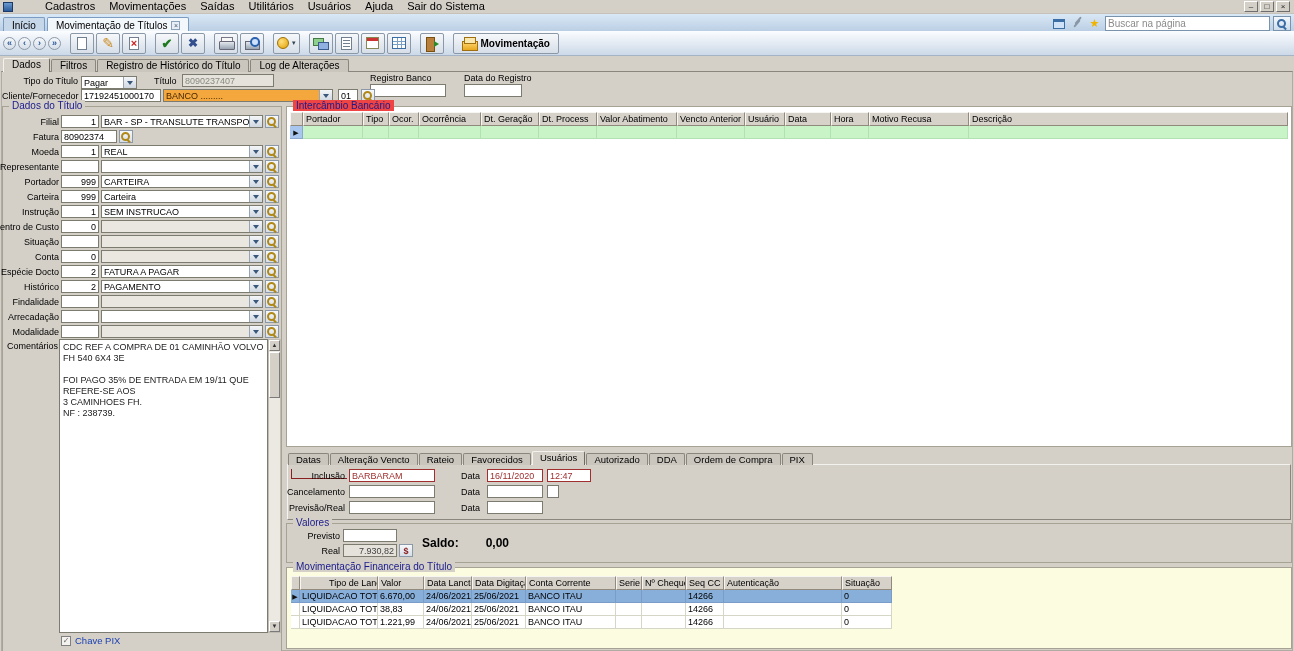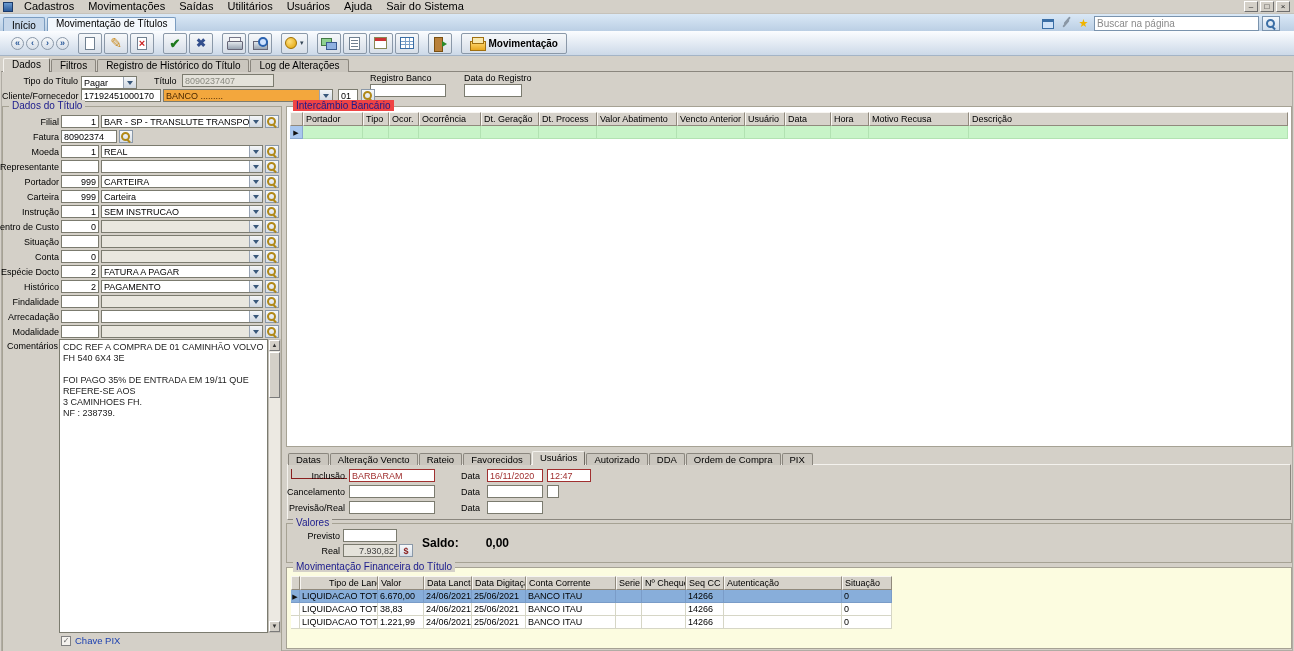--- a/index.html
+++ b/index.html
@@ -6,42 +6,42 @@
 html,body{width:1294px;height:651px;overflow:hidden;}
 body{font-family:"Liberation Sans",sans-serif;font-size:11px;background:#d4d0c8;position:relative;color:#000;}
 input,button{font-family:"Liberation Sans",sans-serif;outline:none;}
 input{font-size:9px;border:1px solid #7b7b6f;background:#fff;height:13px;padding:0 2px;}
 input.dis{background:#e4e2da;color:#8a8a80;}
 button{cursor:default;}
 
 
 #menubar{position:absolute;top:0;left:0;right:0;height:14px;background:#d4d0c8;border-bottom:1px solid #c6c2ba;display:flex;align-items:center;padding:0 2px;}
 .appicon{width:10px;height:10px;background:linear-gradient(#6a9ad0,#2a5a9a);border:1px solid #1a3a6a;margin:0 4px 0 1px;}
-#menu-items{display:flex;}
+#menu-items{display:flex;margin-left:21px;}
 .menu-item{padding:0 7px;font-size:11px;line-height:13px;white-space:nowrap;}
 .wctrls{margin-left:auto;display:flex;gap:2px;padding-right:2px;}
 .wbtn{width:14px;height:11px;background:#d4d0c8;border:1px solid;border-color:#fff #6e6e6e #6e6e6e #fff;font-size:8px;line-height:9px;text-align:center;color:#222;}
 
 
 #tabrow{position:absolute;top:14px;left:0;right:0;height:18px;background:linear-gradient(#dae8f6,#b9cde3);display:flex;align-items:flex-end;}
 #doc-tabs{display:flex;align-items:flex-end;padding-left:3px;}
 .doc-tab{height:15px;padding:0 8px;margin-right:2px;background:#c6d7ea;border:1px solid #7a9cc0;border-bottom:none;border-radius:2px 2px 0 0;font-size:10px;display:flex;align-items:center;gap:4px;white-space:nowrap;}
-.doc-tab.active{background:#f2f7fc;flex-direction:column;}
+.doc-tab.active{background:#f2f7fc;}
 .tab-close{width:9px;height:9px;border:1px solid #8aa0b8;background:#e8eef6;font-size:7px;line-height:7px;text-align:center;color:#456;}
-.tab-right{margin-left:auto;display:flex;align-items:center;gap:3px;padding-right:14px;padding-bottom:1px;}
+.tab-right{margin-left:auto;display:flex;align-items:center;gap:3px;padding-right:3px;padding-bottom:1px;}
 .mini{width:15px;height:13px;display:inline-flex;align-items:center;justify-content:center;}
 .mini.win::before{content:"";width:10px;height:8px;border:1px solid #3a6ea5;background:#cfe2f8;box-shadow:inset 0 2px 0 #3a6ea5;}
 .mini.wrench::before{content:"";width:2px;height:9px;background:#8a97a5;border-radius:1px;transform:rotate(40deg);box-shadow:-1px -3px 0 0 #8a97a5;}
 .mini.star::before{content:"★";color:#f0b400;font-size:11px;}
 #page-search{width:165px;height:15px;font-size:10px;background:#fff;border:1px solid #7a93ad;}
 #page-search::placeholder{color:#8a8a8a;}
 .searchbtn{width:18px;height:15px;background:linear-gradient(#f4f8fc,#cddcec);border:1px solid #7a93ad;display:flex;align-items:center;justify-content:center;}
 
 
-#toolbar{position:absolute;top:31px;left:0;right:0;height:25px;background:linear-gradient(#fbfdff,#ccd9e8);border-bottom:1px solid #a4b4c6;display:flex;align-items:center;padding:0 11px;gap:2px;}
+#toolbar{position:absolute;top:31px;left:0;right:0;height:25px;background:linear-gradient(#fbfdff,#ccd9e8);border-bottom:1px solid #a4b4c6;display:flex;align-items:center;padding:0 3px;gap:2px;}
 .tbtn{height:21px;min-width:24px;padding:0 3px;display:inline-flex;align-items:center;justify-content:center;gap:3px;background:linear-gradient(#f6f8fa,#d6dee8);border:1px solid #8a98a8;border-radius:2px;font-size:10px;}
 .tbtn.round{min-width:13px;width:13px;height:13px;border-radius:50%;padding:0;}
 .tbtn.wide{padding:0 8px;font-weight:bold;}
 .tsep{width:5px;height:21px;display:inline-block;}
 .dd{font-size:7px;color:#345;}
 .ic{display:inline-flex;align-items:center;justify-content:center;line-height:1;}
 .ic-nav-first::before{content:"«";color:#2a5a9a;font-weight:bold;font-size:9px;}
 .ic-nav-prev::before{content:"‹";color:#2a5a9a;font-weight:bold;font-size:9px;}
 .ic-nav-next::before{content:"›";color:#2a5a9a;font-weight:bold;font-size:9px;}
 .ic-nav-last::before{content:"»";color:#2a5a9a;font-weight:bold;font-size:9px;}

